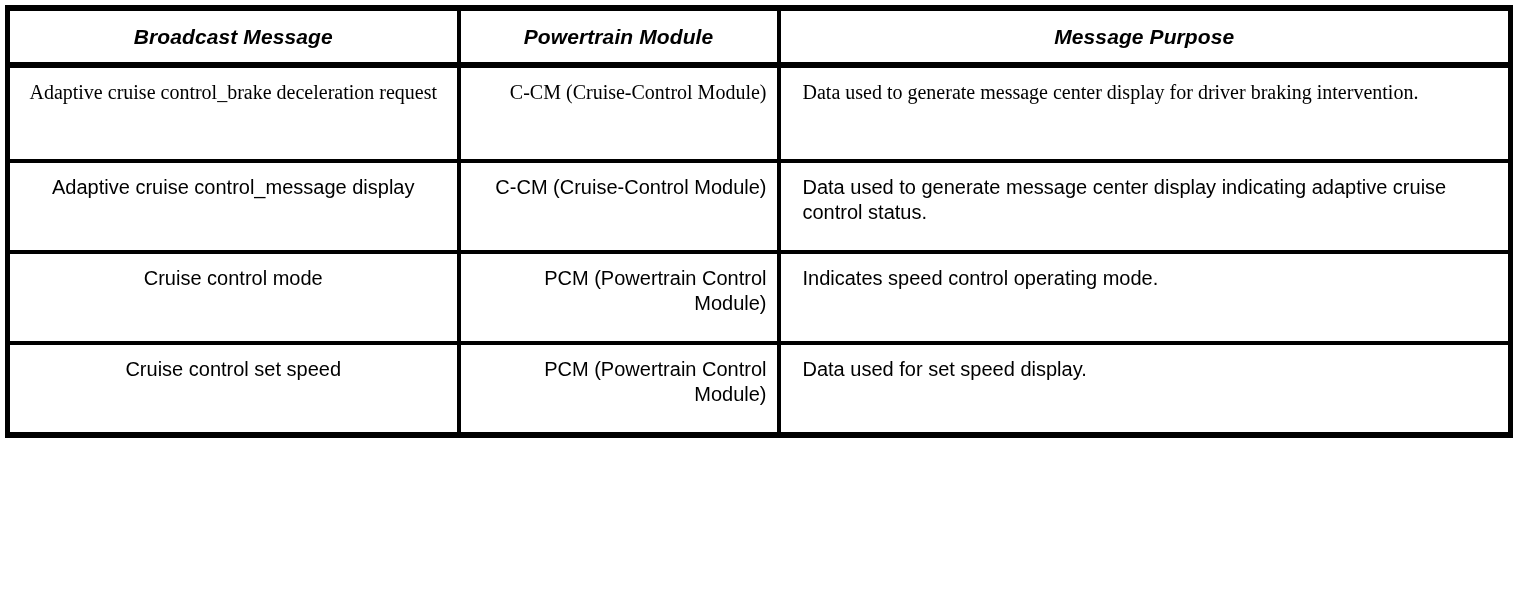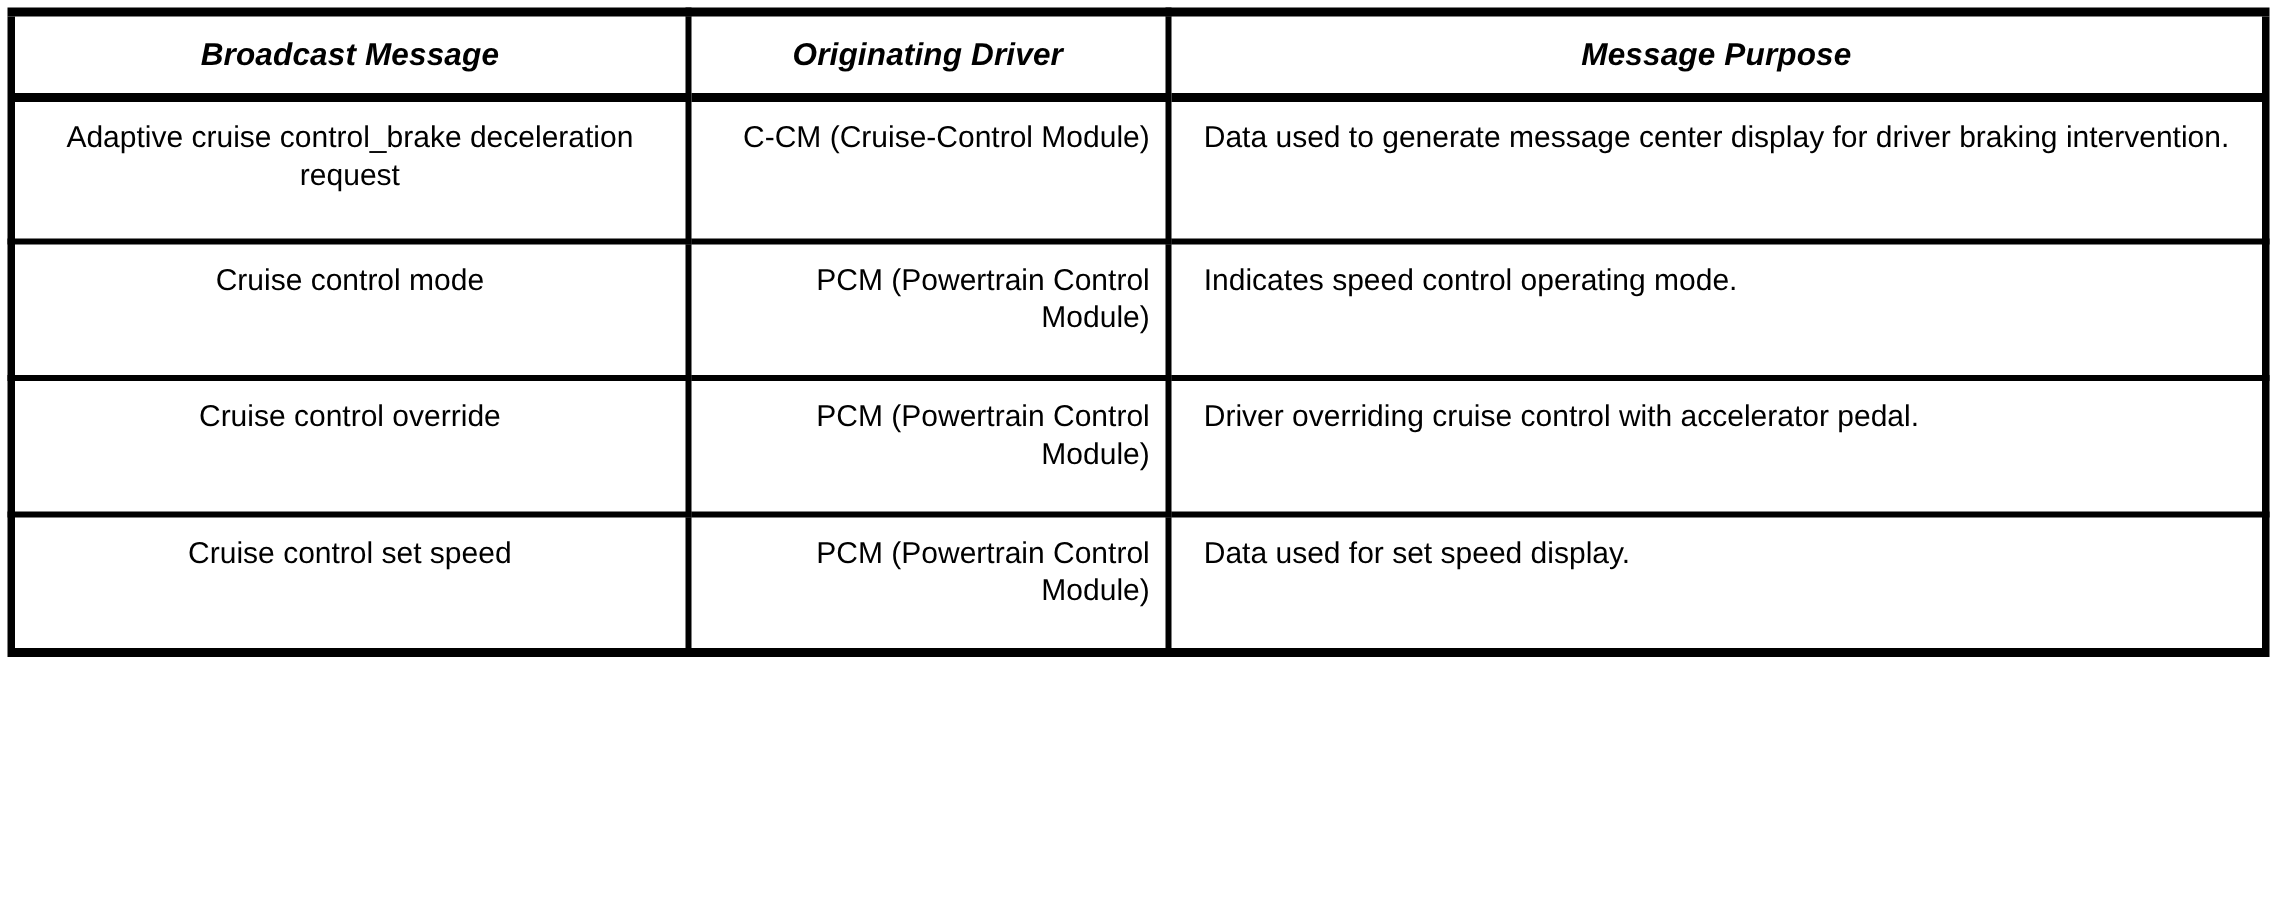--- a/index.html
+++ b/index.html
@@ -79,59 +79,59 @@
     text-align: right;
     padding-left: 10px;
     padding-right: 10px;
   }
   td.cell-purpose {
     text-align: left;
     padding-left: 22px;
     padding-right: 12px;
   }
 
-  tbody tr.r0 td { height: 69px; }
+  tbody tr.r0 td { height: 69px; font-family: Liberation Serif, serif; }
   tbody tr.r1 td { height: 67px; }
   tbody tr.r2 td { height: 65px; }
   tbody tr.r3 td { height: 65px; }
   tbody tr.r4 td { height: 65px; }
   tbody tr.r5 td { height: 65px; }
 </style>
 </head>
 <body>
 
 <div class="page">
   <table class="broadcast-table">
     <colgroup>
       <col class="col-msg">
       <col class="col-module">
       <col class="col-purp">
     </colgroup>
     <thead>
       <tr>
         <th>Broadcast Message</th>
-        <th>Originating Driver</th>
+        <th>Powertrain Module</th>
         <th>Message Purpose</th>
       </tr>
     </thead>
     <tbody>
       <tr class="r0">
         <td class="cell-message">Adaptive cruise control_brake deceleration request</td>
         <td class="cell-module">C-CM (Cruise-Control Module)</td>
         <td class="cell-purpose">Data used to generate message center display for driver braking intervention.</td>
       </tr>
+      <tr class="r2">
+        <td class="cell-message">Adaptive cruise control_message display</td>
+        <td class="cell-module">C-CM (Cruise-Control Module)</td>
+        <td class="cell-purpose">Data used to generate message center display indicating adaptive cruise control status.</td>
+      </tr>
       <tr class="r3">
         <td class="cell-message">Cruise control mode</td>
         <td class="cell-module">PCM (Powertrain Control Module)</td>
         <td class="cell-purpose">Indicates speed control operating mode.</td>
-      </tr>
-      <tr class="r4">
-        <td class="cell-message">Cruise control override</td>
-        <td class="cell-module">PCM (Powertrain Control Module)</td>
-        <td class="cell-purpose">Driver overriding cruise control with accelerator pedal.</td>
       </tr>
       <tr class="r5">
         <td class="cell-message">Cruise control set speed</td>
         <td class="cell-module">PCM (Powertrain Control Module)</td>
         <td class="cell-purpose">Data used for set speed display.</td>
       </tr>
 
     </tbody>
   </table>
 </div>

